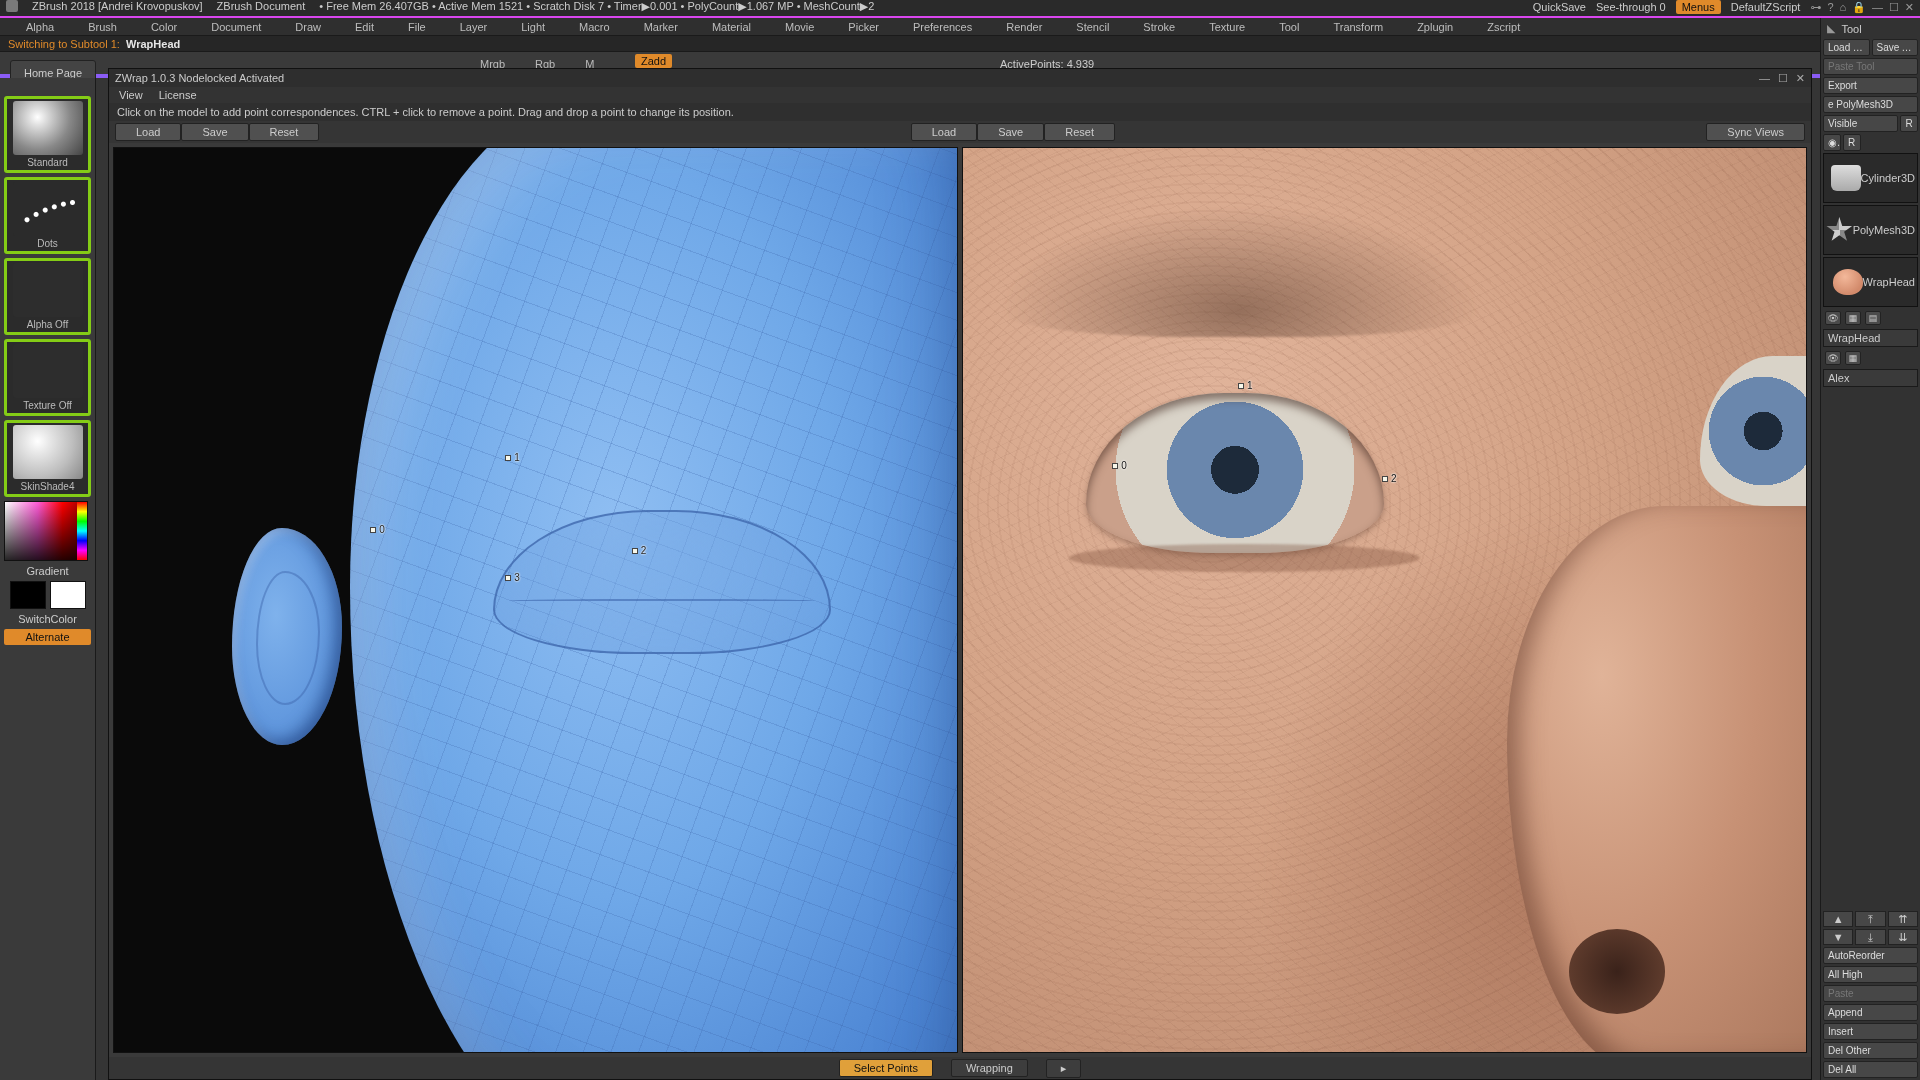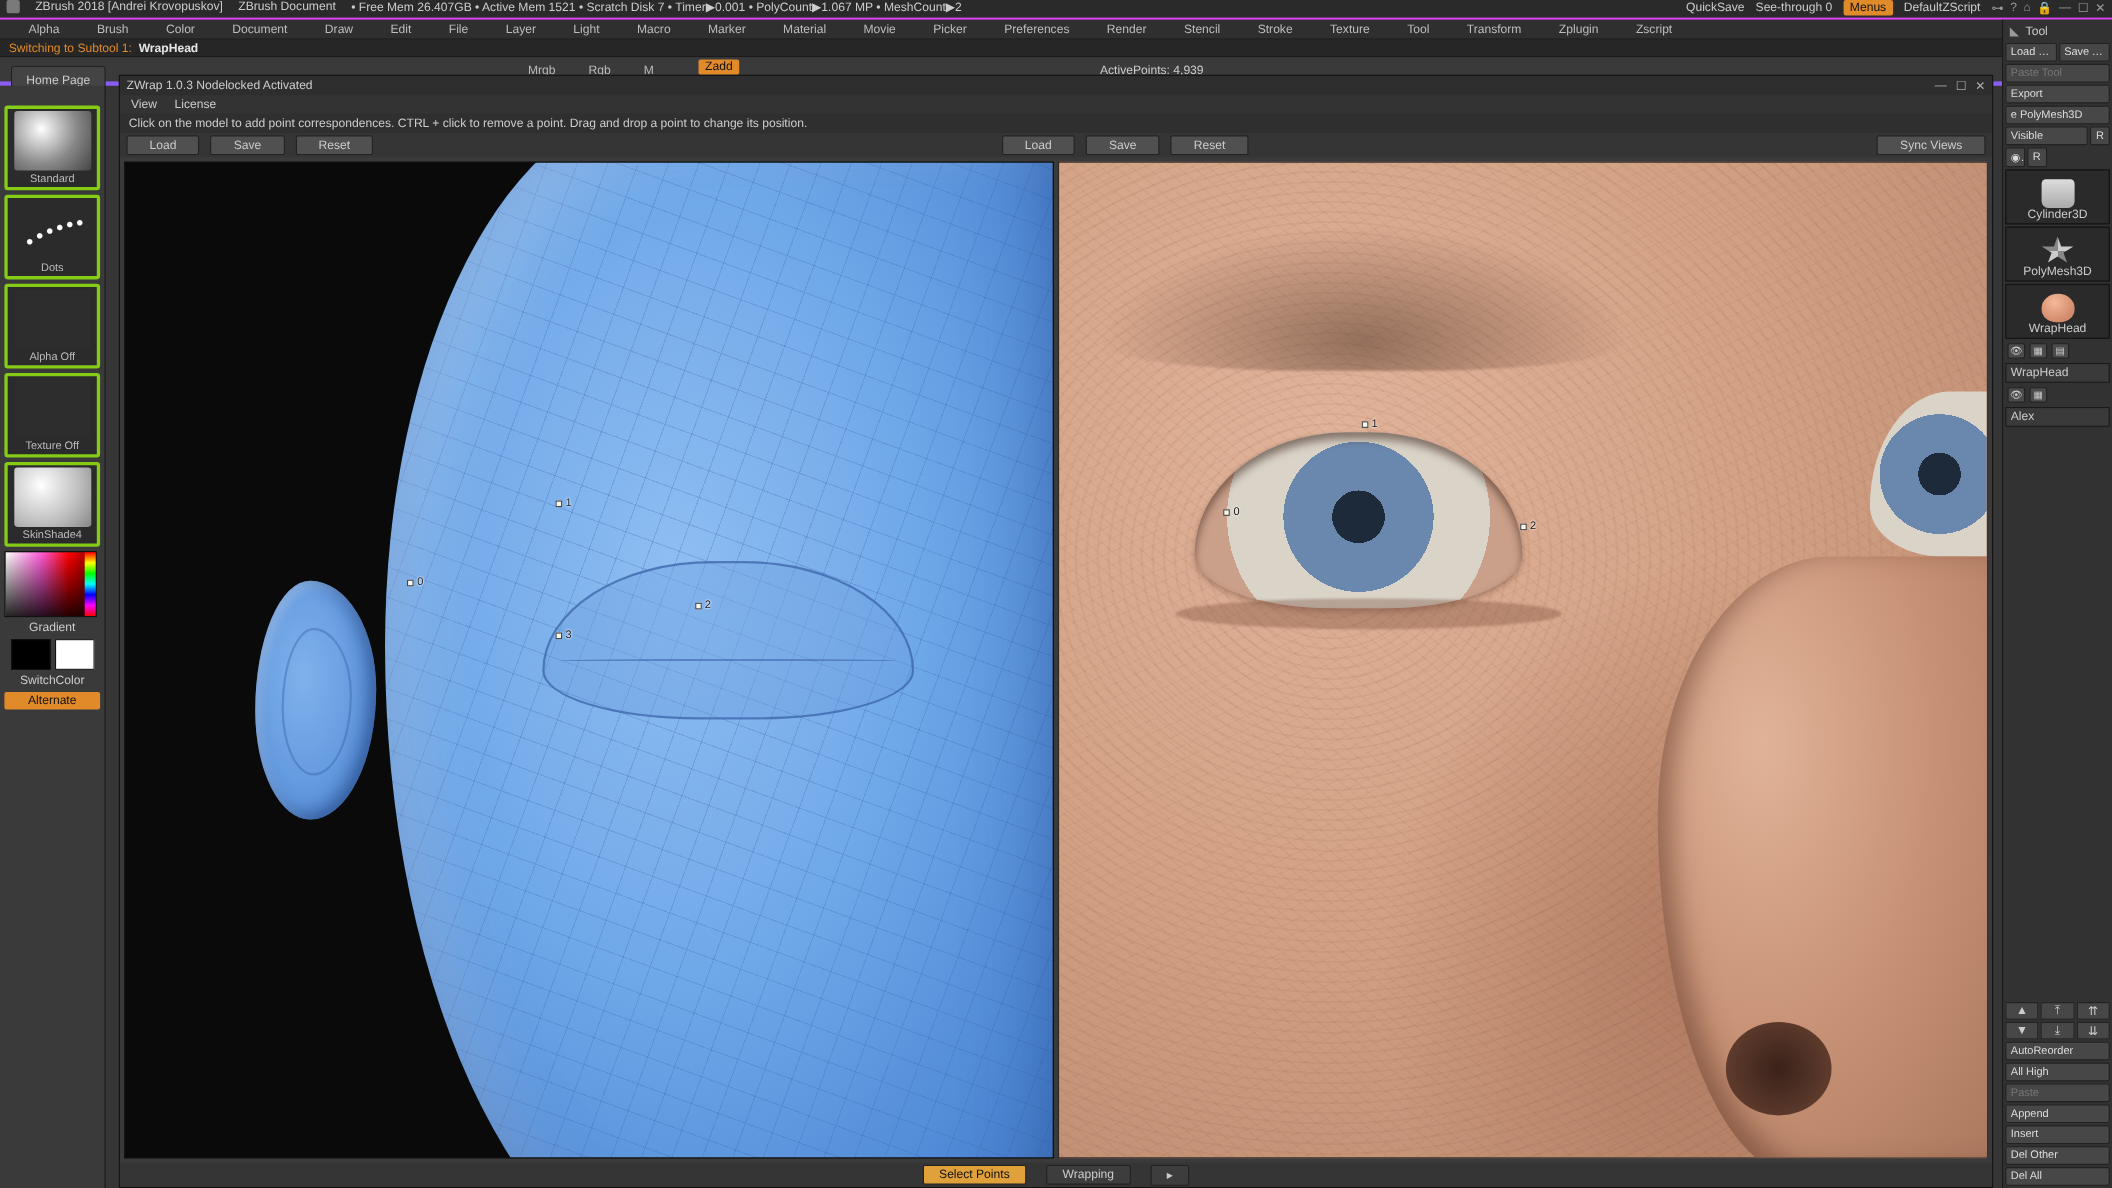--- a/index.html
+++ b/index.html
@@ -58,40 +58,40 @@
 .pill.orange{ background:#e08a2a; color:#111;}
 
 
 .rightcol { position:absolute; right:0; top:18px; width:100px; bottom:0; background:#323232; border-left:1px solid #1a1a1a; padding:2px; display:flex; flex-direction:column; gap:2px;}
 .rightcol .header { display:flex; align-items:center; gap:6px; padding:2px 4px; color:#ddd;}
 .rightcol .header .tri{ color:#999;}
 .rbtn { background:#474747; border:1px solid #222; padding:2px 4px; border-radius:2px; color:#ddd; font-size:10px; white-space:nowrap; overflow:hidden; text-overflow:ellipsis;}
 .rbtn.dim { color:#777;}
 .rrow { display:flex; gap:2px;}
 .rrow .rbtn{ flex:1;}
-.rslot { background:#2a2a2a; border:1px solid #111; height:50px; display:flex; flex-direction:column; align-items:center; justify-content:flex-end; padding:2px;}
+.rslot { background:#2a2a2a; border:1px solid #111; height:50px; display:flex; flex-direction:row; align-items:center; justify-content:flex-end; padding:2px;}
 .rslot .ic{ width:30px; height:26px;}
 .ic-cyl{ background:linear-gradient(#ddd,#aaa); border-radius:4px 4px 6px 6px;}
 .ic-star{ background:conic-gradient(#ccc 0 25%,#888 0 50%,#ccc 0 75%,#888 0); clip-path:polygon(50% 0,61% 35%,98% 35%,68% 57%,79% 91%,50% 70%,21% 91%,32% 57%,2% 35%,39% 35%);}
 .ic-head{ background:radial-gradient(circle at 40% 30%,#f3b89a,#d28a6b 70%); border-radius:50% 50% 45% 45%;}
 .subtool-row{ background:#3a3a3a; border:1px solid #1a1a1a; padding:2px 4px; font-size:10px;}
 .iconstrip{ display:flex; gap:4px; padding:2px;}
 .iconstrip span{ width:16px;height:14px;background:#4b4b4b;border:1px solid #222;border-radius:2px;display:flex;align-items:center;justify-content:center;font-size:9px;}
 .rightcol .spacer{ flex:1;}
 .rightcol .arrowgrid{ display:grid; grid-template-columns:1fr 1fr 1fr; gap:2px;}
 .rightcol .arrowgrid span{ background:#474747;border:1px solid #222;height:16px;display:flex;align-items:center;justify-content:center;}
 
 
 .dialog { position:absolute; left:108px; top:68px; right:108px; bottom:0; background:#3a3a3a; border:1px solid #111; display:flex; flex-direction:column;}
 .dlg-title{ background:#2e2e2e; height:18px; display:flex; align-items:center; padding:0 6px;}
 .dlg-title .winbtns{margin-left:auto;display:flex;gap:8px;}
 .dlg-title .winbtns span{color:#aaa;}
 .dlg-menu{ height:16px; background:#333; display:flex; align-items:center; gap:16px; padding:0 10px;}
 .dlg-hint{ height:18px; background:#2f2f2f; display:flex; align-items:center; padding:0 8px; color:#ddd;}
-.dlg-tool{ height:22px; background:#353535; display:flex; align-items:center; padding:0 6px; gap:10px;text-align:right;}
+.dlg-tool{ height:22px; background:#353535; display:flex; align-items:center; padding:0 6px; gap:0;text-align:right;}
 .dlg-tool .btn{ background:#505050; border:1px solid #222; padding:2px 20px; border-radius:2px;}
 .dlg-tool .gap{flex:1;}
 .dlg-tool .sync{ margin-left:auto;}
 .viewports{ flex:1; display:flex; gap:4px; padding:4px;}
 .vp{ flex:1; position:relative; border:1px solid #111; overflow:hidden;}
 .vp-left{ background:#0a0a0a;}
 .vp-left .head3d{ position:absolute; inset:0;}
 
 .headshape{ position:absolute; left:28%; top:-6%; width:78%; height:120%; background:radial-gradient(ellipse at 40% 40%, #8fbef2 0%, #6fa8e8 40%, #4d86d4 75%, #3a6cb8 100%); border-radius:42% 10% 10% 50% / 50% 10% 10% 60%;
   box-shadow:inset -40px -20px 80px rgba(20,50,110,0.5), inset 30px 30px 60px rgba(255,255,255,0.25);

